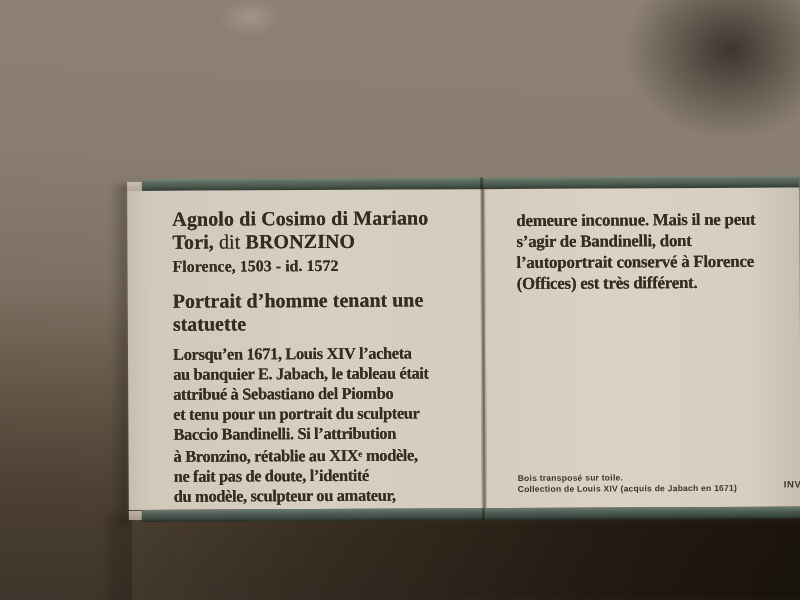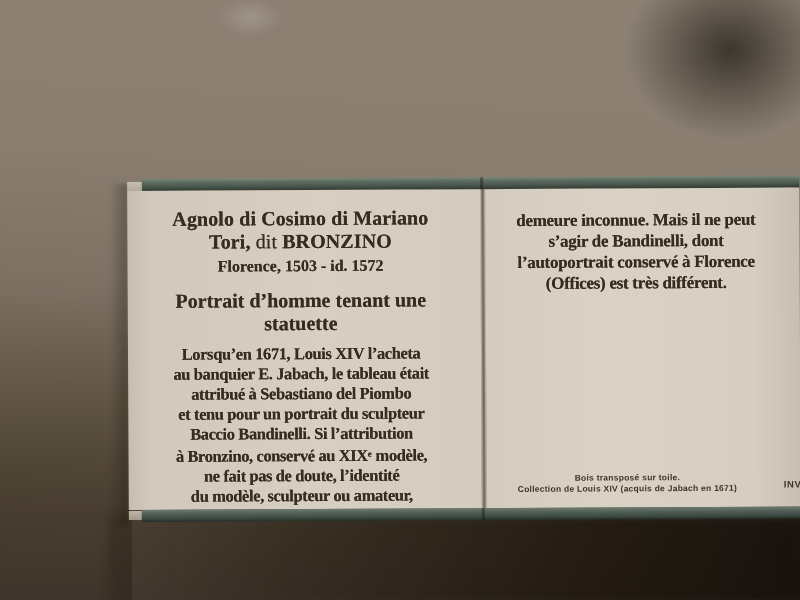--- a/index.html
+++ b/index.html
@@ -1,20 +1,19 @@
 <!DOCTYPE html>
 <html><head>
 <meta charset="utf-8">
 <style>
   html,body{margin:0;padding:0;}
   .scene{
     position:relative;width:800px;height:600px;overflow:hidden;
     background:linear-gradient(183deg,#8d8174 0%,#8a7e71 28%,#7e7265 48%,#6c604f 68%,#5b4e3e 85%,#50443a 100%);
     font-family:"Liberation Serif","DejaVu Serif",serif;
-    text-align:center;
   }
   .vignette-tr{position:absolute;top:-70px;right:-70px;width:280px;height:240px;
     background:radial-gradient(closest-side,rgba(12,9,5,0.62),rgba(12,9,5,0) 75%);}
   .scuff{position:absolute;top:-10px;left:205px;width:90px;height:55px;
     background:radial-gradient(closest-side,rgba(255,250,238,0.17),rgba(255,250,238,0) 70%);}
   .left-lower-shade{position:absolute;left:0;top:290px;width:132px;height:310px;
     background:linear-gradient(180deg,rgba(28,22,14,0) 0%,rgba(28,22,14,0.26) 60%,rgba(28,22,14,0.34) 100%);}
   .left-card-shadow{position:absolute;left:110px;top:184px;width:18px;height:342px;
     background:linear-gradient(90deg,rgba(28,20,12,0) 0%,rgba(28,20,12,0.33) 100%);filter:blur(2px);}
   .under-shadow{position:absolute;left:108px;top:514px;width:700px;height:92px;
@@ -89,21 +88,21 @@
           <div class="title">
             <div>Portrait d’homme tenant une</div>
             <div>statuette</div>
           </div>
           <div class="body">
             <div>Lorsqu’en 1671, Louis XIV l’acheta</div>
             <div>au banquier E. Jabach, le tableau était</div>
             <div>attribué à Sebastiano del Piombo</div>
             <div>et tenu pour un portrait du sculpteur</div>
             <div>Baccio Bandinelli. Si l’attribution</div>
-            <div><span>à Bronzino, conservé au XIX</span><sup>e</sup><span> modèle,</span></div>
+            <div><span>à Bronzino, rétablie au XIX</span><sup>e</sup><span> modèle,</span></div>
             <div>ne fait pas de doute, l’identité</div>
             <div>du modèle, sculpteur ou amateur,</div>
           </div>
         </div>
       </div>
 
       <div class="seam"></div>
 
       <div class="card-right">
         <div class="right-text ink">

